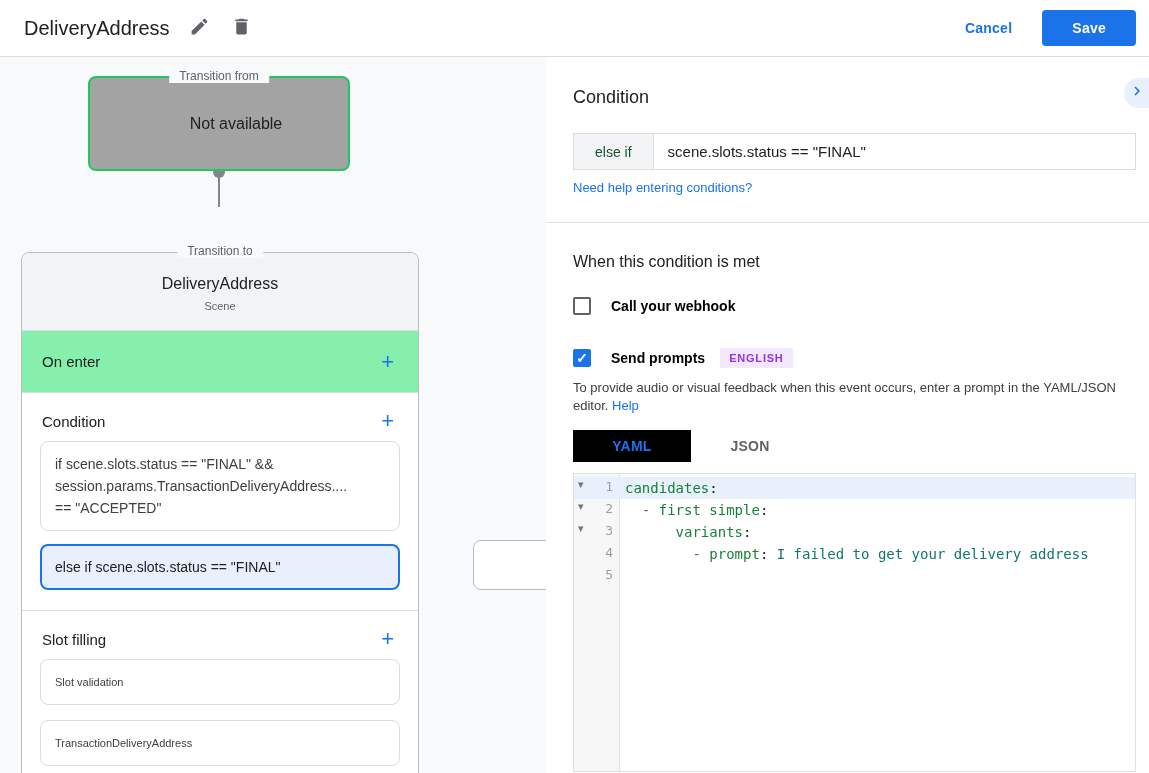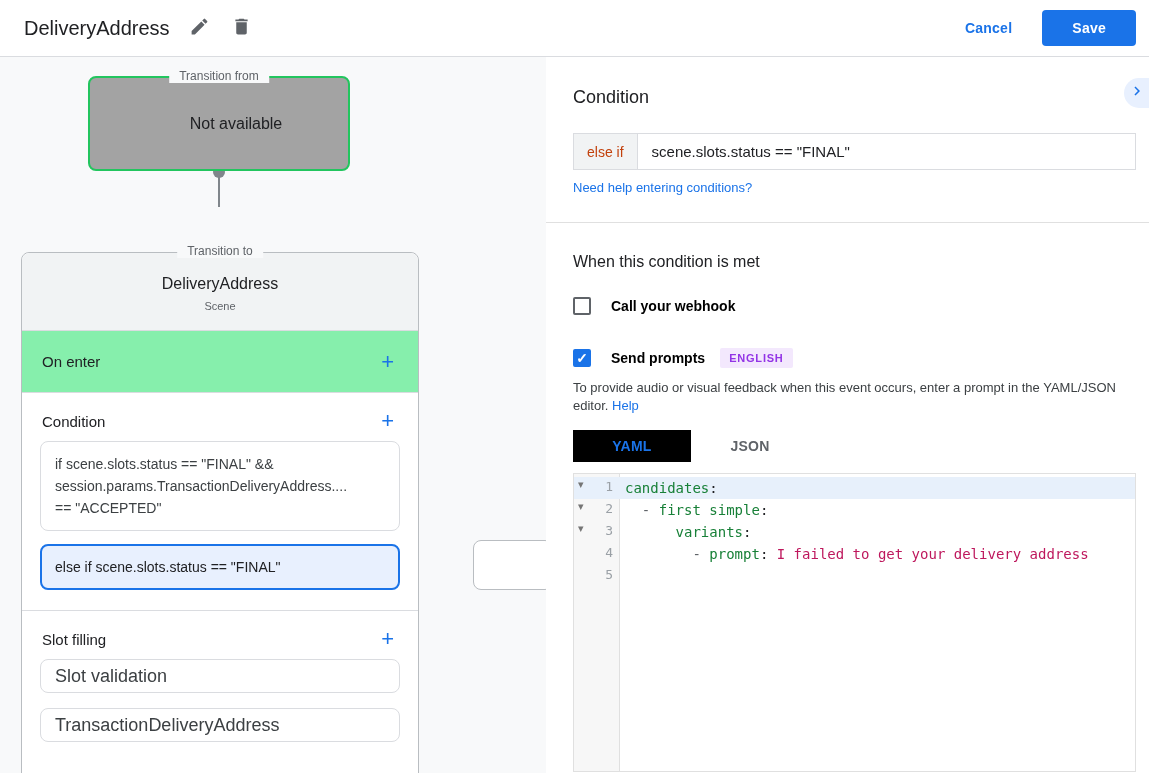--- a/index.html
+++ b/index.html
@@ -45,37 +45,37 @@
 
   .section { padding-top:12px; border-bottom:1px solid #dadce0; padding-bottom:20px; }
   .section.last { border-bottom:none; }
   .section-head { height:32px; display:flex; align-items:center; justify-content:space-between;
                   padding:0 24px 0 20px; }
   .cond-card { margin:4px 18px 0 18px; background:#fff; border:1px solid #dadce0; border-radius:8px;
                padding:11px 14px; font-size:14px; color:#3c4043; line-height:22px; cursor:pointer; }
   .cond-card.selected { margin-top:13px; background:#e8f0fe; border:2px solid #1a73e8;
                         padding:10px 13px; color:#202124; }
   .slot-card { margin:4px 18px 15px 18px; background:#fff; border:1px solid #dadce0; border-radius:8px;
-               height:34px; display:flex; align-items:center; padding:0 14px; font-size:18px;
+               height:46px; display:flex; align-items:center; padding:0 14px; font-size:11px;
                color:#3c4043; cursor:pointer; }
   .target-box { position:absolute; left:473px; top:483px; width:80px; height:50px;
                 background:#fff; border:1px solid #b9bdc1; border-radius:8px; }
 
   
   .panel { position:absolute; left:546px; top:57px; width:603px; height:716px; background:#fff; }
   .panel-h1 { position:absolute; left:27px; top:30px; font-size:18px; color:#202124; }
   .collapse-btn { position:absolute; right:0; top:21px; width:25px; height:30px;
                   background:#e8f0fe; border-radius:16px 0 0 16px; display:flex; align-items:center;
                   justify-content:center; cursor:pointer; }
   .collapse-btn svg { width:18px; height:18px; fill:#1a73e8; }
 
   .cond-input { position:absolute; left:27px; top:76px; width:563px; height:37px;
                 border:1px solid #dadce0; display:flex; background:#fff; }
   .cond-prefix { background:#f1f3f4; border-right:1px solid #dadce0; display:flex; align-items:center;
-                 padding:0 13px; font-size:14px; color:#c2410c; }
+                 padding:0 21px; font-size:14px; color:#14532d; }
   .cond-value { border:none; outline:none; flex:1; padding:0 14px; font-size:15px; color:#202124;
                 font-family:"Liberation Sans", sans-serif; background:transparent; }
   .help-link { position:absolute; left:27px; top:123px; font-size:13px; color:#1a73e8; cursor:pointer; }
   .divider { position:absolute; left:0; top:165px; width:603px; border-top:1px solid #e0e0e0; }
 
   .panel-h2 { position:absolute; left:27px; top:196px; font-size:16px; color:#202124; }
   .check-row { position:absolute; left:27px; display:flex; align-items:center; }
   .check-row.webhook { top:240px; }
   .check-row.prompts { top:291px; }
   .checkbox { width:18px; height:18px; border:2px solid #5f6368; border-radius:2px; background:#fff;
@@ -104,21 +104,21 @@
   .ed-row { position:relative; height:22px; display:flex; align-items:center; }
   .ed-row.hl { background:#e7f0fb; }
   .ed-gutter { width:47px; flex:none; position:relative; height:22px; }
   .fold { position:absolute; left:4px; top:1px; font-size:11px; color:#757575;
           font-family:"Liberation Sans", sans-serif; cursor:pointer; }
   .lnum { position:absolute; right:8px; top:2px; font-size:13px; color:#9aa0a6; }
   .ed-code { flex:1; white-space:pre; overflow:hidden; padding-left:4px; color:#202124; cursor:text; }
   .tk-key { color:#188038; }
   .tk-dash { color:#5f6368; }
   .tk-plain { color:#202124; }
-  .tk-val { color:#be185d; }
+  .tk-val { color:#0f766e; }
 </style>
 </head>
 <body>
 
 <div class="topbar">
   <div class="topbar-title">DeliveryAddress</div>
   <div class="icon-btn">
     <span><svg viewBox="0 0 24 24" width="21" height="21" fill="#5f6368">
           <path d="M3 17.25V21h3.75L17.81 9.94l-3.75-3.75L3 17.25zM20.71 7.04c.39-.39.39-1.02 0-1.41l-2.34-2.34a.9959.9959 0 0 0-1.41 0l-1.83 1.83 3.75 3.75 1.83-1.83z"></path>
         </svg></span>

